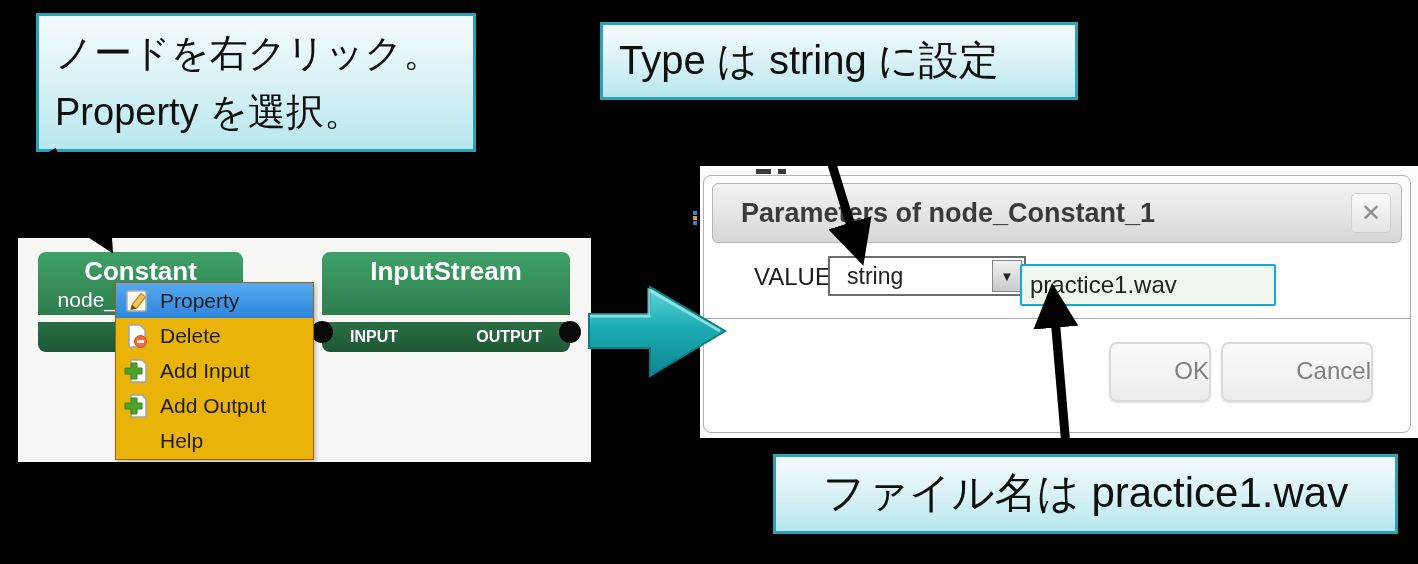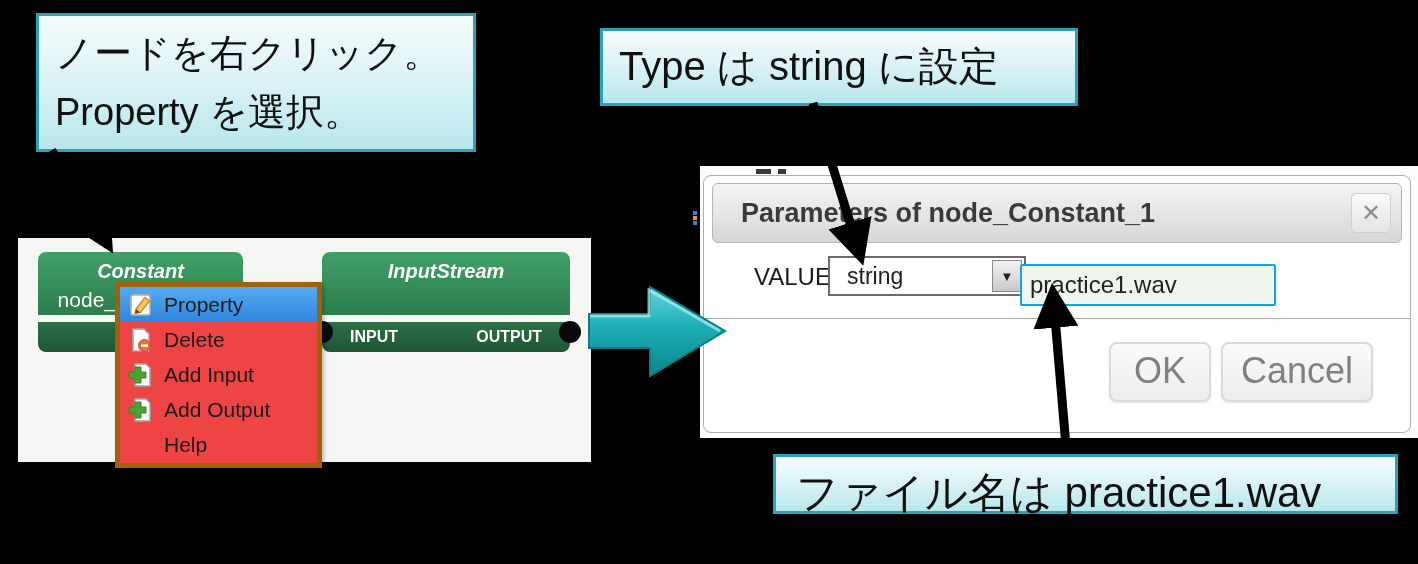--- a/index.html
+++ b/index.html
@@ -9,47 +9,47 @@
   }
   
   .callout{
     position:absolute;box-sizing:border-box;
     border:3px solid #2aa3b6;
     background:linear-gradient(to bottom,#f4fcfd 0%,#ddf3f6 45%,#b7e7ed 100%);
     color:#101010;
   }
   #callout-rightclick{left:36px;top:13px;width:440px;height:139px;
     font-size:38px;line-height:1.55;padding:8px 16px;}
-  #callout-typestring{left:600px;top:28px;width:478px;height:78px;
+  #callout-typestring{left:600px;top:22px;width:478px;height:78px;
     font-size:40px;line-height:70px;padding:0 16px;white-space:nowrap;}
-  #callout-filename{left:773px;top:454px;width:625px;height:60px;
-    font-size:42px;line-height:72px;padding:0 20px;white-space:nowrap;}
+  #callout-filename{left:773px;top:454px;width:625px;height:80px;
+    font-size:42px;line-height:72px;padding:0 20px;white-space:nowrap;text-align:center;}
 
   
   #editor-panel{position:absolute;left:18px;top:238px;width:573px;height:224px;background:#f6f6f4;}
   .node{position:absolute;width:205px;}
   .node-header{
     box-sizing:border-box;height:63px;border-radius:8px 8px 0 0;
     background:linear-gradient(to bottom,#3fa167,#2e7d4e);
     color:#fff;text-align:center;padding-top:3px;
   }
-  .node-title{font-size:20px;font-weight:bold;line-height:32px;font-style:italic;}
+  .node-title{font-size:26px;font-weight:bold;line-height:32px;}
   .node-name{font-size:21px;line-height:26px;}
   .node-ports{
     box-sizing:border-box;height:30px;margin-top:7px;border-radius:0 0 8px 8px;
     background:linear-gradient(to bottom,#2c7046,#1d5634);
     color:#fff;font-size:16px;font-weight:bold;line-height:30px;
     display:flex;justify-content:space-between;padding:0 28px;
   }
   .port-dot{position:absolute;width:22px;height:22px;border-radius:50%;background:#0a0a0a;}
 
   
   #context-menu{
     position:absolute;left:97px;top:44px;width:197px;height:176px;
-    background:#ef4444;border:5px solid #a16207;box-shadow:2px 2px 4px rgba(0,0,0,.25);
+    background:#eab308;border:1px solid #a16207;box-shadow:2px 2px 4px rgba(0,0,0,.25);
   }
   .menu-item{display:flex;align-items:center;height:35px;padding:0 8px;gap:10px;
     font-size:21px;color:#1b1b1b;}
   .menu-item.highlighted{background:linear-gradient(to bottom,#55aaf0,#2e86dd);}
   .menu-icon{width:26px;height:26px;flex:0 0 26px;}
 
   
   .overlay-svg{position:absolute;}
 
   
@@ -89,21 +89,21 @@
     background:#eef6ee;border:2px solid #0ea5e9;border-radius:2px;
     font-family:"Liberation Sans","DejaVu Sans",sans-serif;
     font-size:24px;color:#222;padding:0 0 0 8px;outline:none;
   }
   #dialog-divider{position:absolute;left:0;right:0;top:142px;border-top:1px solid #a8a8a8;}
   .dlg-btn{
     position:absolute;top:166px;height:60px;box-sizing:border-box;
     border:2px solid #d9d9d9;border-radius:8px;
     background:linear-gradient(to bottom,#fbfbfb,#ececec);
     box-shadow:0 1px 2px rgba(0,0,0,.12);
-    font-size:36px;color:#808080;text-align:center;line-height:54px;cursor:pointer;
+    font-size:24px;color:#808080;text-align:right;line-height:54px;cursor:pointer;
   }
   #ok-button{left:405px;width:102px;}
   #cancel-button{left:517px;width:152px;}
 </style>
 </head>
 <body>
 
 <div id="canvas">
 
   <div class="callout" id="callout-rightclick">

